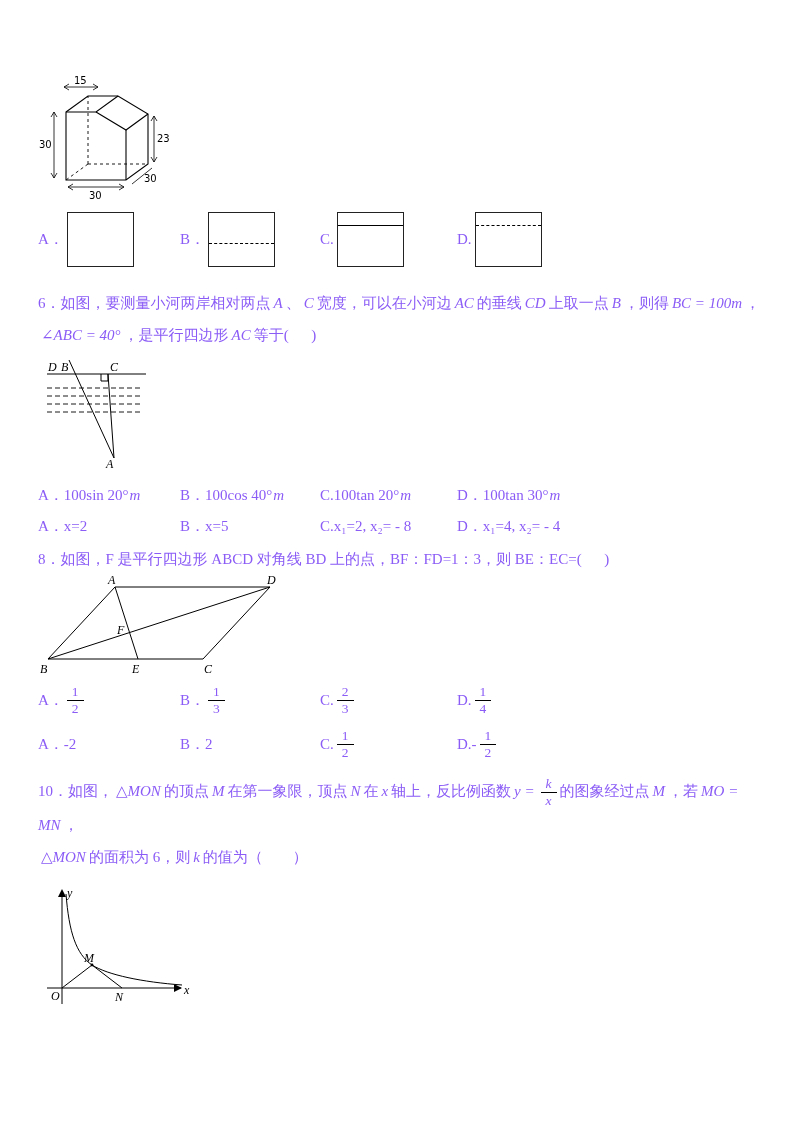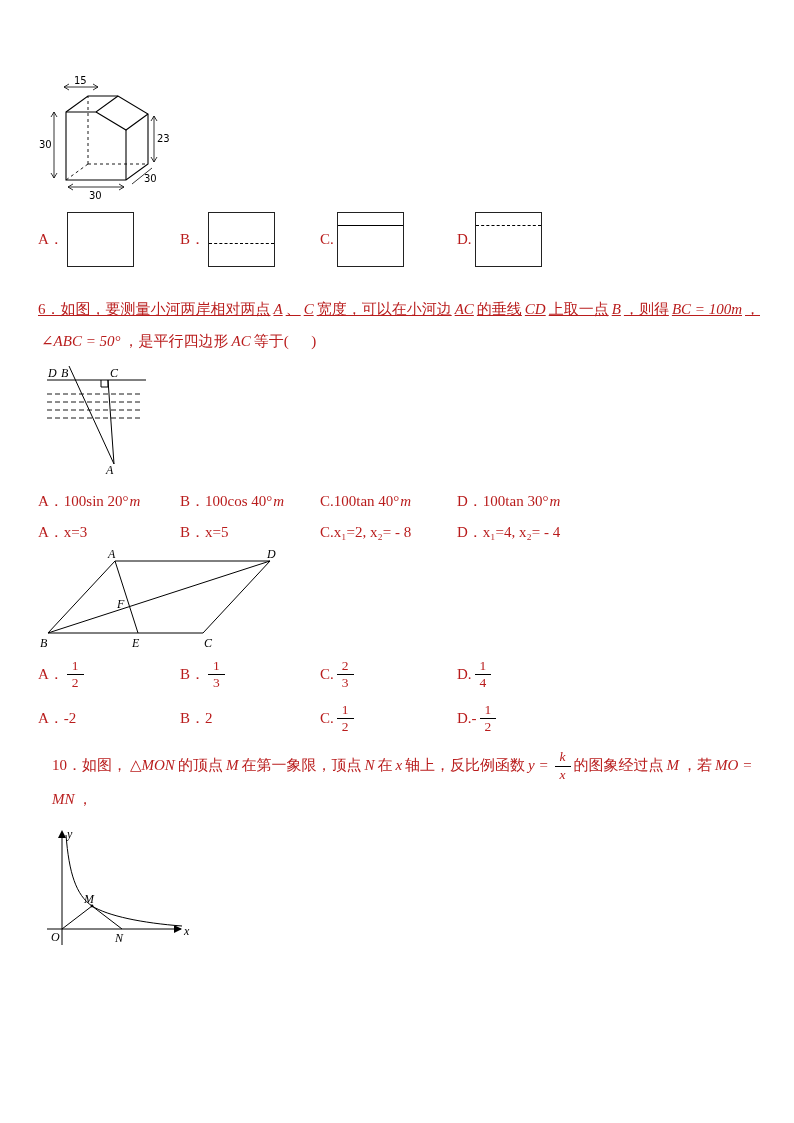--- a/index.html
+++ b/index.html
@@ -2,21 +2,21 @@
 <html><head>
 <meta charset="utf-8">
 <style>
   * { box-sizing: border-box; }
   html,body { margin:0; padding:0; background:#ffffff; }
   .page {
     position: relative;
     width: 794px; height: 1123px;
     margin: 0 auto;
     background: #ffffff;
-    color: #b91c1c;
+    color: #8b5cf6;
     font-family: "Liberation Serif", "DejaVu Serif", serif;
     font-size: 15px;
     padding: 74px 34px 0 38px;
     overflow: hidden;
   }
   .stem { margin:0; line-height:2.15; white-space:pre-wrap; }
   .cn { font-style: normal; }
   .math { font-style: italic; padding: 0 3px; }
   .val { font-style: normal; }
   .unit { padding: 0 1px; }
@@ -38,22 +38,22 @@
           line-height:1.2; font-size:13.5px; margin:0 3px; }
   .frac .fnum { padding:0 5px; border-bottom:1px solid #000; }
   .frac .fden { padding:0 5px; }
   .frac-i { font-style: italic; }
   .frac-opts { min-height:44px; }
 
   .fig3d { margin:0; }
   .q6fig { margin:6px 0 0 6px; }
   .q8fig { margin:0 0 0 0; }
   .q10fig { margin:10px 0 0 4px; }
-  .q6stem { margin-top:26px;text-decoration:underline; }
-  .q10stem1 { margin-top:8px;margin-left:14px; }
+  .q6stem { margin-top:20px; }
+  .q10stem1 { margin-top:8px; }
 
   svg { display:block; }
   svg text { font-family:"Liberation Serif","DejaVu Serif",serif; }
   .figtext text { font-size:12px; font-style:italic; fill:#000; }
   .dimtext text { font-size:10px; font-style:normal; fill:#000; font-family:"DejaVu Sans",sans-serif; }
 </style>
 </head>
 <body>
 
 <div class="page">
@@ -113,21 +113,21 @@
     </div>
     <div class="opt">
       <span class="lbl">D.</span>
       <div class="ansbox">
         <div class="hline dashed line-topline"></div>
       </div>
     </div>
   </div>
 
   <p class="stem q6stem"><span class="cn">6．如图，要测量小河两岸相对两点</span><span class="math">A</span><span class="cn">、</span><span class="math">C</span><span class="cn">宽度，可以在小河边</span><span class="math">AC</span><span class="cn">的垂线</span><span class="math">CD</span><span class="cn">上取一点</span><span class="math">B</span><span class="cn">，则得</span><span class="math">BC = 100m</span><span class="cn">，</span></p>
-  <p class="stem"><span class="math">∠ABC = 50°</span><span class="cn">，是平行四边形</span><span class="math">AC</span><span class="cn">等于(      )</span></p>
+  <p class="stem"><span class="math">∠ABC = 40°</span><span class="cn">，是平行四边形</span><span class="math">AC</span><span class="cn">等于(      )</span></p>
 
   <div class="q6fig">
     <svg width="112" height="112" viewBox="0 0 112 112">
       <g stroke="#000" fill="none" stroke-width="1">
         <line x1="3" y1="16" x2="102" y2="16"></line>
         <path d="M57,16 L57,23 L64,23 L64,16"></path>
         <line x1="25" y1="2" x2="70" y2="100"></line>
         <line x1="64" y1="16" x2="70" y2="100"></line>
       </g>
       <g stroke="#000" fill="none" stroke-width="0.9" stroke-dasharray="5,3">
@@ -151,49 +151,50 @@
         <span class="val">100sin 20°</span>
         <span class="math unit">m</span>
       </div>
     <div class="opt">
         <span class="lbl">B．</span>
         <span class="val">100cos 40°</span>
         <span class="math unit">m</span>
       </div>
     <div class="opt">
         <span class="lbl">C.</span>
-        <span class="val">100tan 40°</span>
+        <span class="val">100tan 20°</span>
         <span class="math unit">m</span>
       </div>
     <div class="opt">
         <span class="lbl">D．</span>
         <span class="val">100tan 30°</span>
         <span class="math unit">m</span>
       </div>
   </div>
 
   <div class="opt-grid">
     <div class="opt">
         <span class="lbl">A．</span>
-        <span class="val">x=3</span>
+        <span class="val">x=2</span>
       </div>
     <div class="opt">
         <span class="lbl">B．</span>
         <span class="val">x=5</span>
       </div>
     <div class="opt">
         <span class="lbl">C.</span>
         <span class="val">x₁=2, x₂= - 8</span>
       </div>
     <div class="opt">
         <span class="lbl">D．</span>
         <span class="val">x₁=4, x₂= - 4</span>
       </div>
   </div>
 
+  <p class="stem">8．如图，F 是平行四边形 ABCD 对角线 BD 上的点，BF：FD=1：3，则 BE：EC=(      )</p>
   <div class="q8fig">
     <svg width="245" height="102" viewBox="0 0 245 102">
       <g stroke="#000" fill="none" stroke-width="1">
         <path d="M77,12 L232,12 L165,84 L10,84 Z"></path>
         <line x1="10" y1="84" x2="232" y2="12"></line>
         <line x1="77" y1="12" x2="100" y2="84"></line>
       </g>
       <g class="figtext">
         <text x="70" y="9">A</text>
         <text x="229" y="9">D</text>
@@ -255,20 +256,21 @@
         <span class="lbl">D.</span>
         <span class="val">-</span>
         <span class="frac">
           <span class="fnum">1</span>
           <span class="fden">2</span>
         </span>
       </div>
   </div>
 
   <p class="stem q10stem1"><span class="cn">10．如图，</span><span class="math">△MON</span><span class="cn">的顶点</span><span class="math">M</span><span class="cn">在第一象限，顶点</span><span class="math">N</span><span class="cn">在</span><span class="math">x</span><span class="cn">轴上，反比例函数</span><span class="math">y =</span><span class="frac frac-i"><span class="fnum">k</span><span class="fden">x</span></span><span class="cn">的图象经过点</span><span class="math">M</span><span class="cn">，若</span><span class="math">MO = MN</span><span class="cn">，</span></p>
+  <p class="stem"><span class="math">△MON</span><span class="cn">的面积为 6，则</span><span class="math">k</span><span class="cn">的值为（　　）</span></p>
 
   <div class="q10fig">
     <svg width="152" height="126" viewBox="0 0 152 126">
       <g stroke="#000" fill="none" stroke-width="1">
         <line x1="20" y1="120" x2="20" y2="7"></line>
         <line x1="5" y1="104" x2="139" y2="104"></line>
         <path d="M24,10 C27,48 34,70 50,81 C66,91 100,98 140,101"></path>
         <line x1="20" y1="104" x2="50" y2="81"></line>
         <line x1="50" y1="81" x2="80" y2="104"></line>
       </g>

